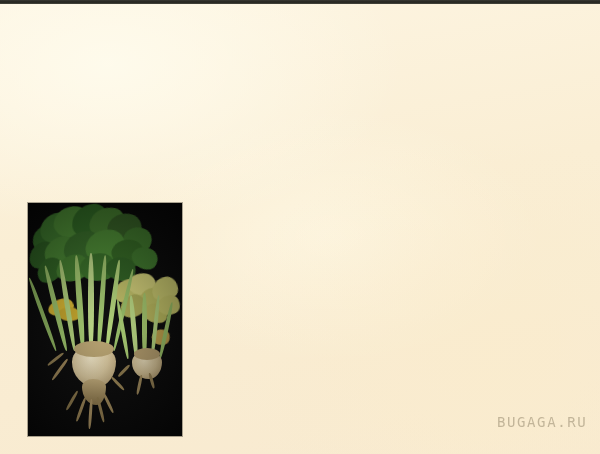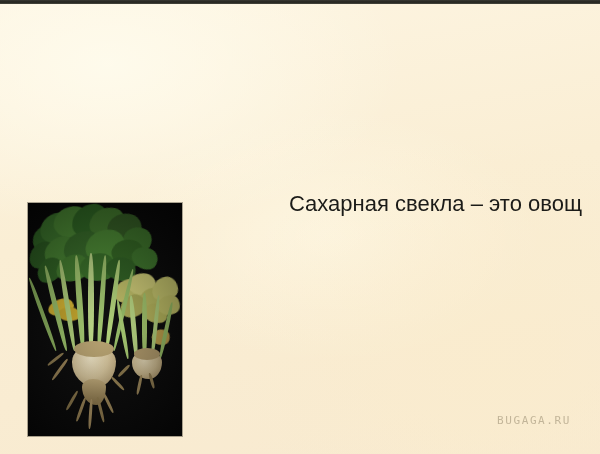--- a/index.html
+++ b/index.html
@@ -93,37 +93,36 @@
   .rootlet {
     position: absolute;
     border-radius: 40%;
     transform-origin: top center;
   }
   #watermark {
     position: absolute;
     left: 497px;
     top: 414px;
     font-family: "DejaVu Sans Mono", monospace;
-    font-size: 11px;
+    font-size: 14px;
     letter-spacing: 1.6px;
     color: rgba(150,136,110,0.55);
     user-select: none;
   }
 </style>
 </head>
 <body>
 
 <div id="slide">
 
   <div id="paper-texture"></div>
 
   <div id="top-band"></div>
 
 
-  <div id="subtitle">Сахарная свекла – это овощ</div>
 
   <div id="photo">
 
     <div class="leaf" style="left:4px;  top:22px;  width:30px; height:26px; background:#2f6b23; transform:rotate(-18deg);"></div>
     <div class="leaf" style="left:12px; top:10px;  width:34px; height:30px; background:#3d7d2c; transform:rotate(-8deg);"></div>
     <div class="leaf" style="left:26px; top:3px;   width:36px; height:32px; background:#4c8f33; transform:rotate(6deg);"></div>
     <div class="leaf" style="left:44px; top:1px;   width:38px; height:34px; background:#2e6b22; transform:rotate(-4deg);"></div>
     <div class="leaf" style="left:62px; top:4px;   width:36px; height:33px; background:#437f2c; transform:rotate(12deg);"></div>
     <div class="leaf" style="left:80px; top:10px;  width:34px; height:30px; background:#335f22; transform:rotate(18deg);"></div>
     <div class="leaf" style="left:96px; top:24px;  width:28px; height:24px; background:#3c7628; transform:rotate(26deg);"></div>

